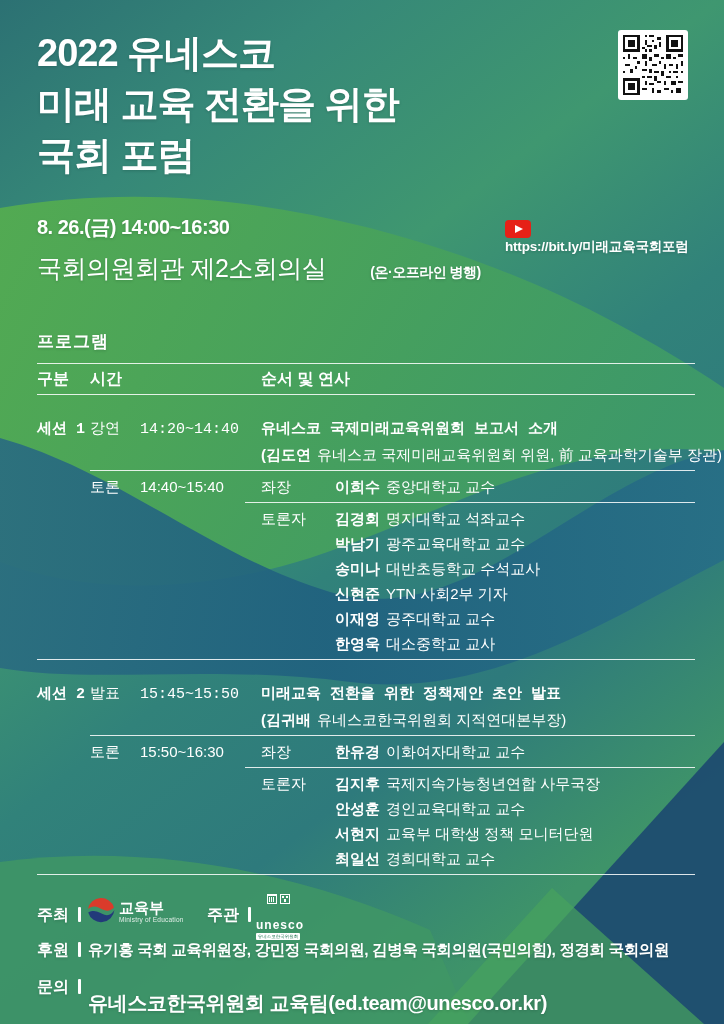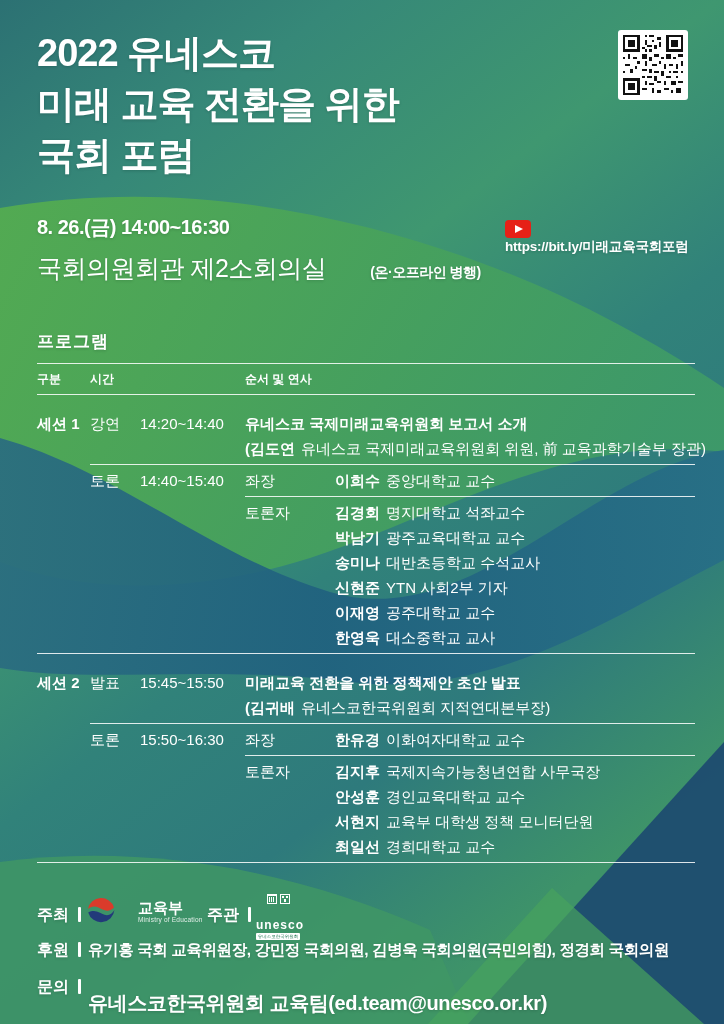--- a/index.html
+++ b/index.html
@@ -26,35 +26,35 @@
   .yt-icon::after{content:"";position:absolute;left:10px;top:5px;border-left:8px solid #fff;border-top:4px solid transparent;border-bottom:4px solid transparent;}
   .stream .url{display:block;font-size:13.5px;font-weight:700;white-space:nowrap;letter-spacing:-0.2px;}
 
   
   .pheading{left:37px;top:330px;font-size:17px;font-weight:800;letter-spacing:1px;}
   .ptable{left:37px;top:360px;width:658px;font-size:15px;}
   .sep{border-top:1px solid rgba(255,255,255,.85);margin:3px 0;height:0;}
   .sep.ind-time{margin-left:53px;}
   .sep.ind-role{margin-left:208px;}
   .prow{position:relative;height:25px;line-height:25px;white-space:nowrap;}
-  .phead{height:24px;line-height:24px;font-weight:700;font-size:12px;}
-  .mt4{margin-top:16px;}
+  .phead{height:24px;line-height:24px;font-weight:700;font-size:16px;}
+  .mt4{margin-top:22px;font-family:Liberation Mono, monospace;}
   .prow span{position:absolute;white-space:nowrap;}
   .c-sess{left:0;}  .c-type{left:53px;}  .c-time{left:103px;}
-  .c-role{left:208px;} .c-body{left:298px;}
+  .c-role{left:224px;} .c-body{left:298px;}
   .bold{font-weight:700;}
   .prow b{font-weight:700;}
   .desc{position:static !important;margin-left:6px;font-weight:400;}
 
   
   .flabel{font-size:16px;font-weight:800;white-space:nowrap;}
   .vbar{display:inline-block;width:3px;height:15px;background:#fff;margin-left:9px;border-radius:1px;vertical-align:-2px;}
   .f-host-label{left:37px;top:905px;}
   .f-org-label{left:207px;top:905px;}
-  .moe{left:86px;top:896px;display:flex;align-items:center;gap:22px;}
+  .moe{left:86px;top:896px;display:flex;align-items:center;gap:3px;}
   .moe-txt .kr{font-size:15px;font-weight:700;line-height:16px;}
   .moe-txt .en{font-size:6.5px;opacity:.85;letter-spacing:.2px;}
   .unesco{left:256px;top:894px;width:44px;text-align:center;}
   .un-marks{display:flex;justify-content:center;gap:3px;}
   .un-box{width:10px;height:10px;border:1px solid #fff;box-sizing:border-box;position:relative;}
   .un-box.temple::after{content:"";position:absolute;left:1px;top:2px;width:6px;height:5px;
     background:linear-gradient(90deg,#fff 1px,transparent 1px,transparent 2px,#fff 2px,#fff 3px,transparent 3px,transparent 4px,#fff 4px,#fff 5px,transparent 5px);}
   .un-box.temple::before{content:"";position:absolute;left:0;top:0;width:8px;height:1px;background:#fff;}
   .un-box.mark::after{content:"";position:absolute;left:1px;top:1px;width:6px;height:6px;
     background:

